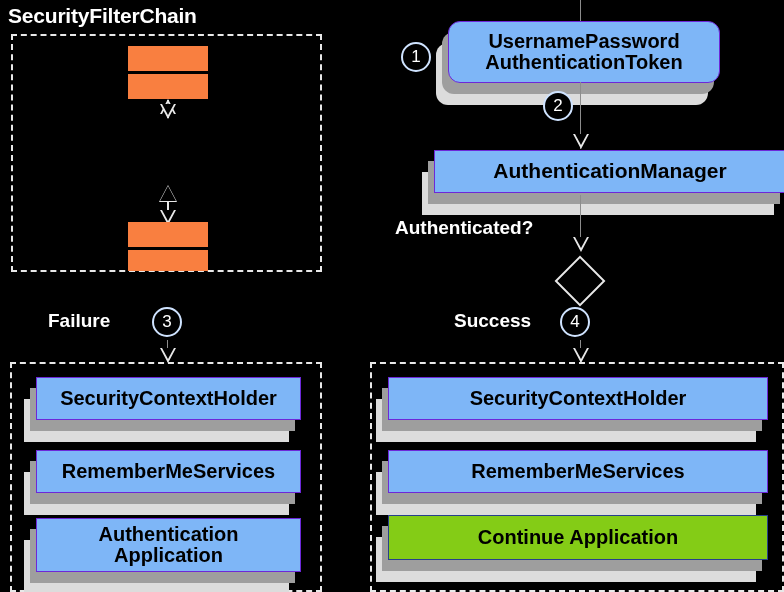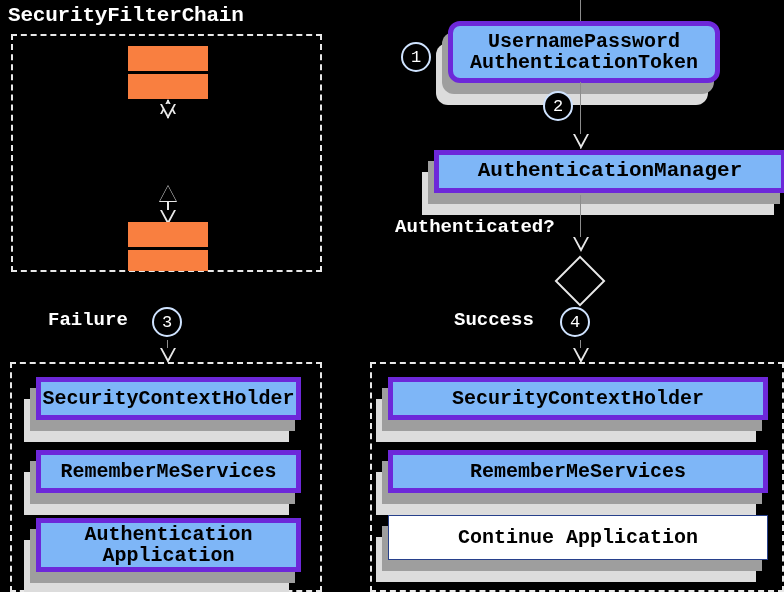--- a/index.html
+++ b/index.html
@@ -6,21 +6,21 @@
     margin: 0;
     padding: 0;
     background: #000000;
   }
   #canvas {
     position: relative;
     width: 784px;
     height: 592px;
     background: #000000;
     overflow: hidden;
-    font-family: Liberation Mono, monospace;
+    font-family: Liberation Sans, sans-serif;
   }
 
   
   .label {
     position: absolute;
     color: #ffffff;
     font-weight: bold;
     white-space: nowrap;
     line-height: 1;
   }
@@ -59,22 +59,22 @@
     box-sizing: border-box;
     display: flex;
     align-items: center;
     justify-content: center;
     text-align: center;
     color: #000000;
     font-weight: bold;
     line-height: 1.06;
   }
 
-  .face.blue  { background: #7eb6f7; border: 5px solid #6d28d9; }
-  .face.tan   { background: #ffffff; border: 1px solid #27408b; }
+  .face.blue  { background: #7eb6f7; border: 1px solid #6d28d9; }
+  .face.tan   { background: #84cc16; border: 1px solid #27408b; }
   .face.orange{ background: #f97f40; border: 1px solid #f97f40; }
   .face.rounded { border-radius: 12px; }
   .rounded-wrap .sh-dark  { border-radius: 12px; }
   .rounded-wrap .sh-light { border-radius: 12px; }
 
   
   .orange-bar {
     position: absolute;
     background: #f97f40;
     border: 1px solid #f97f40;

